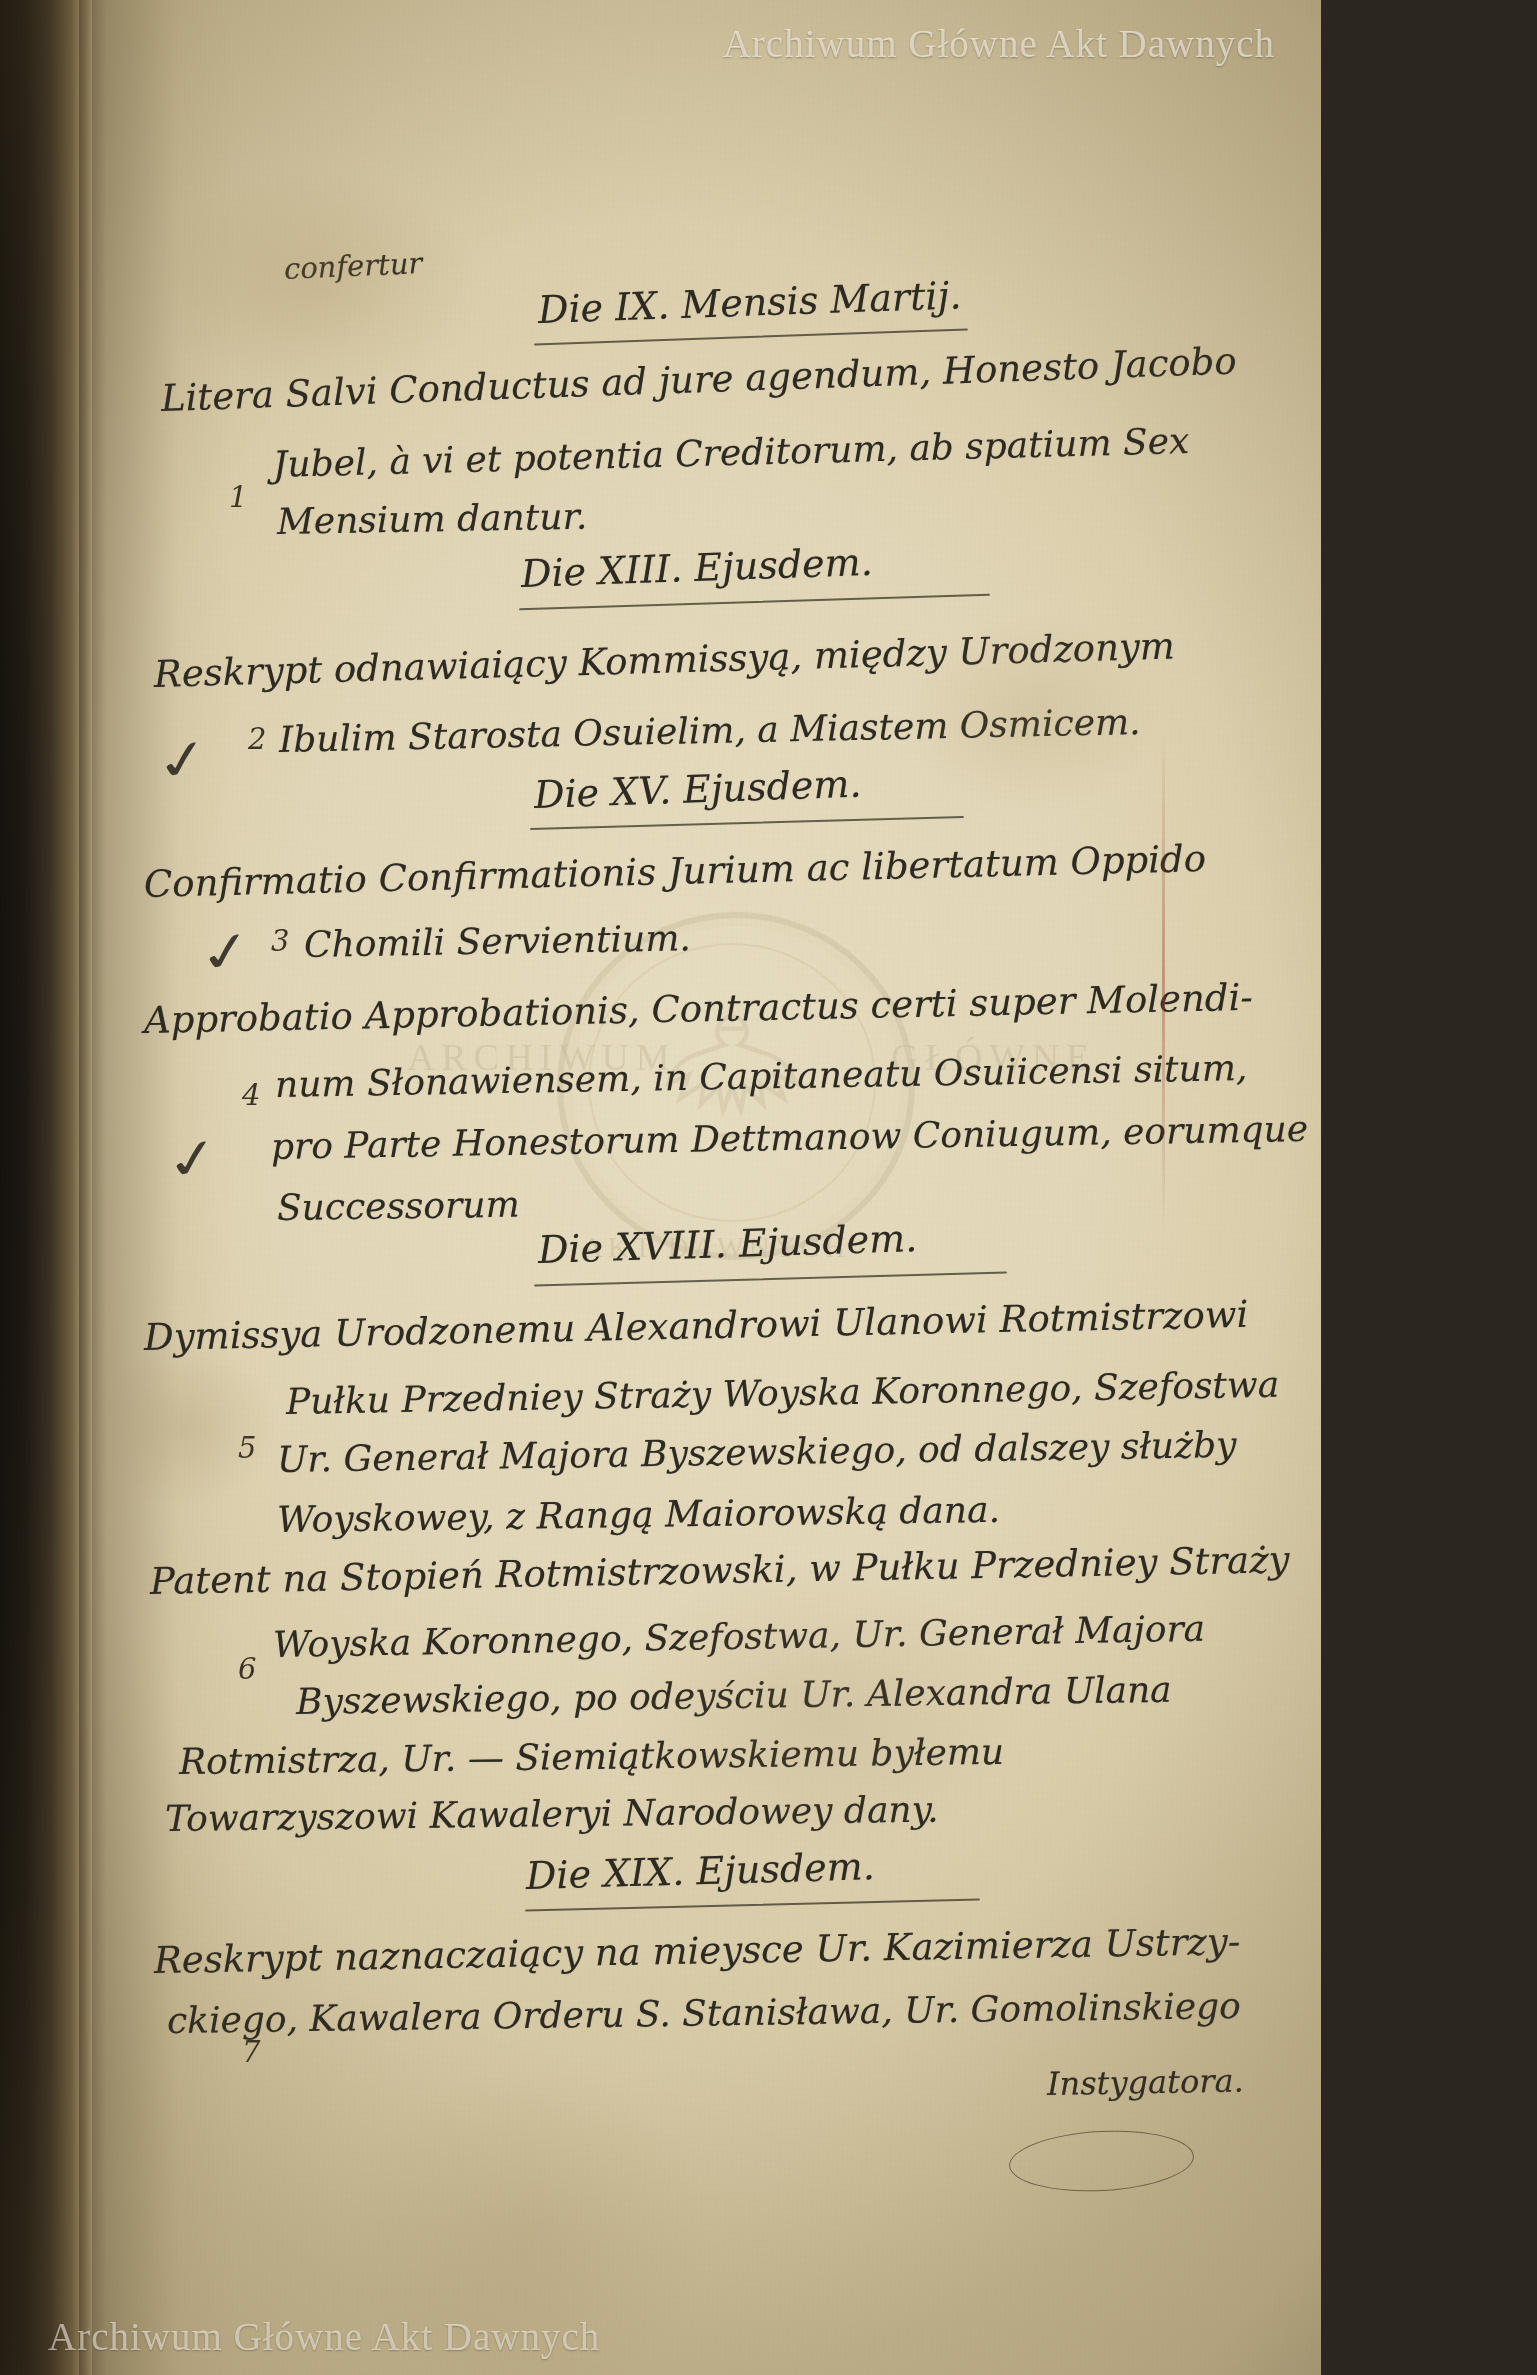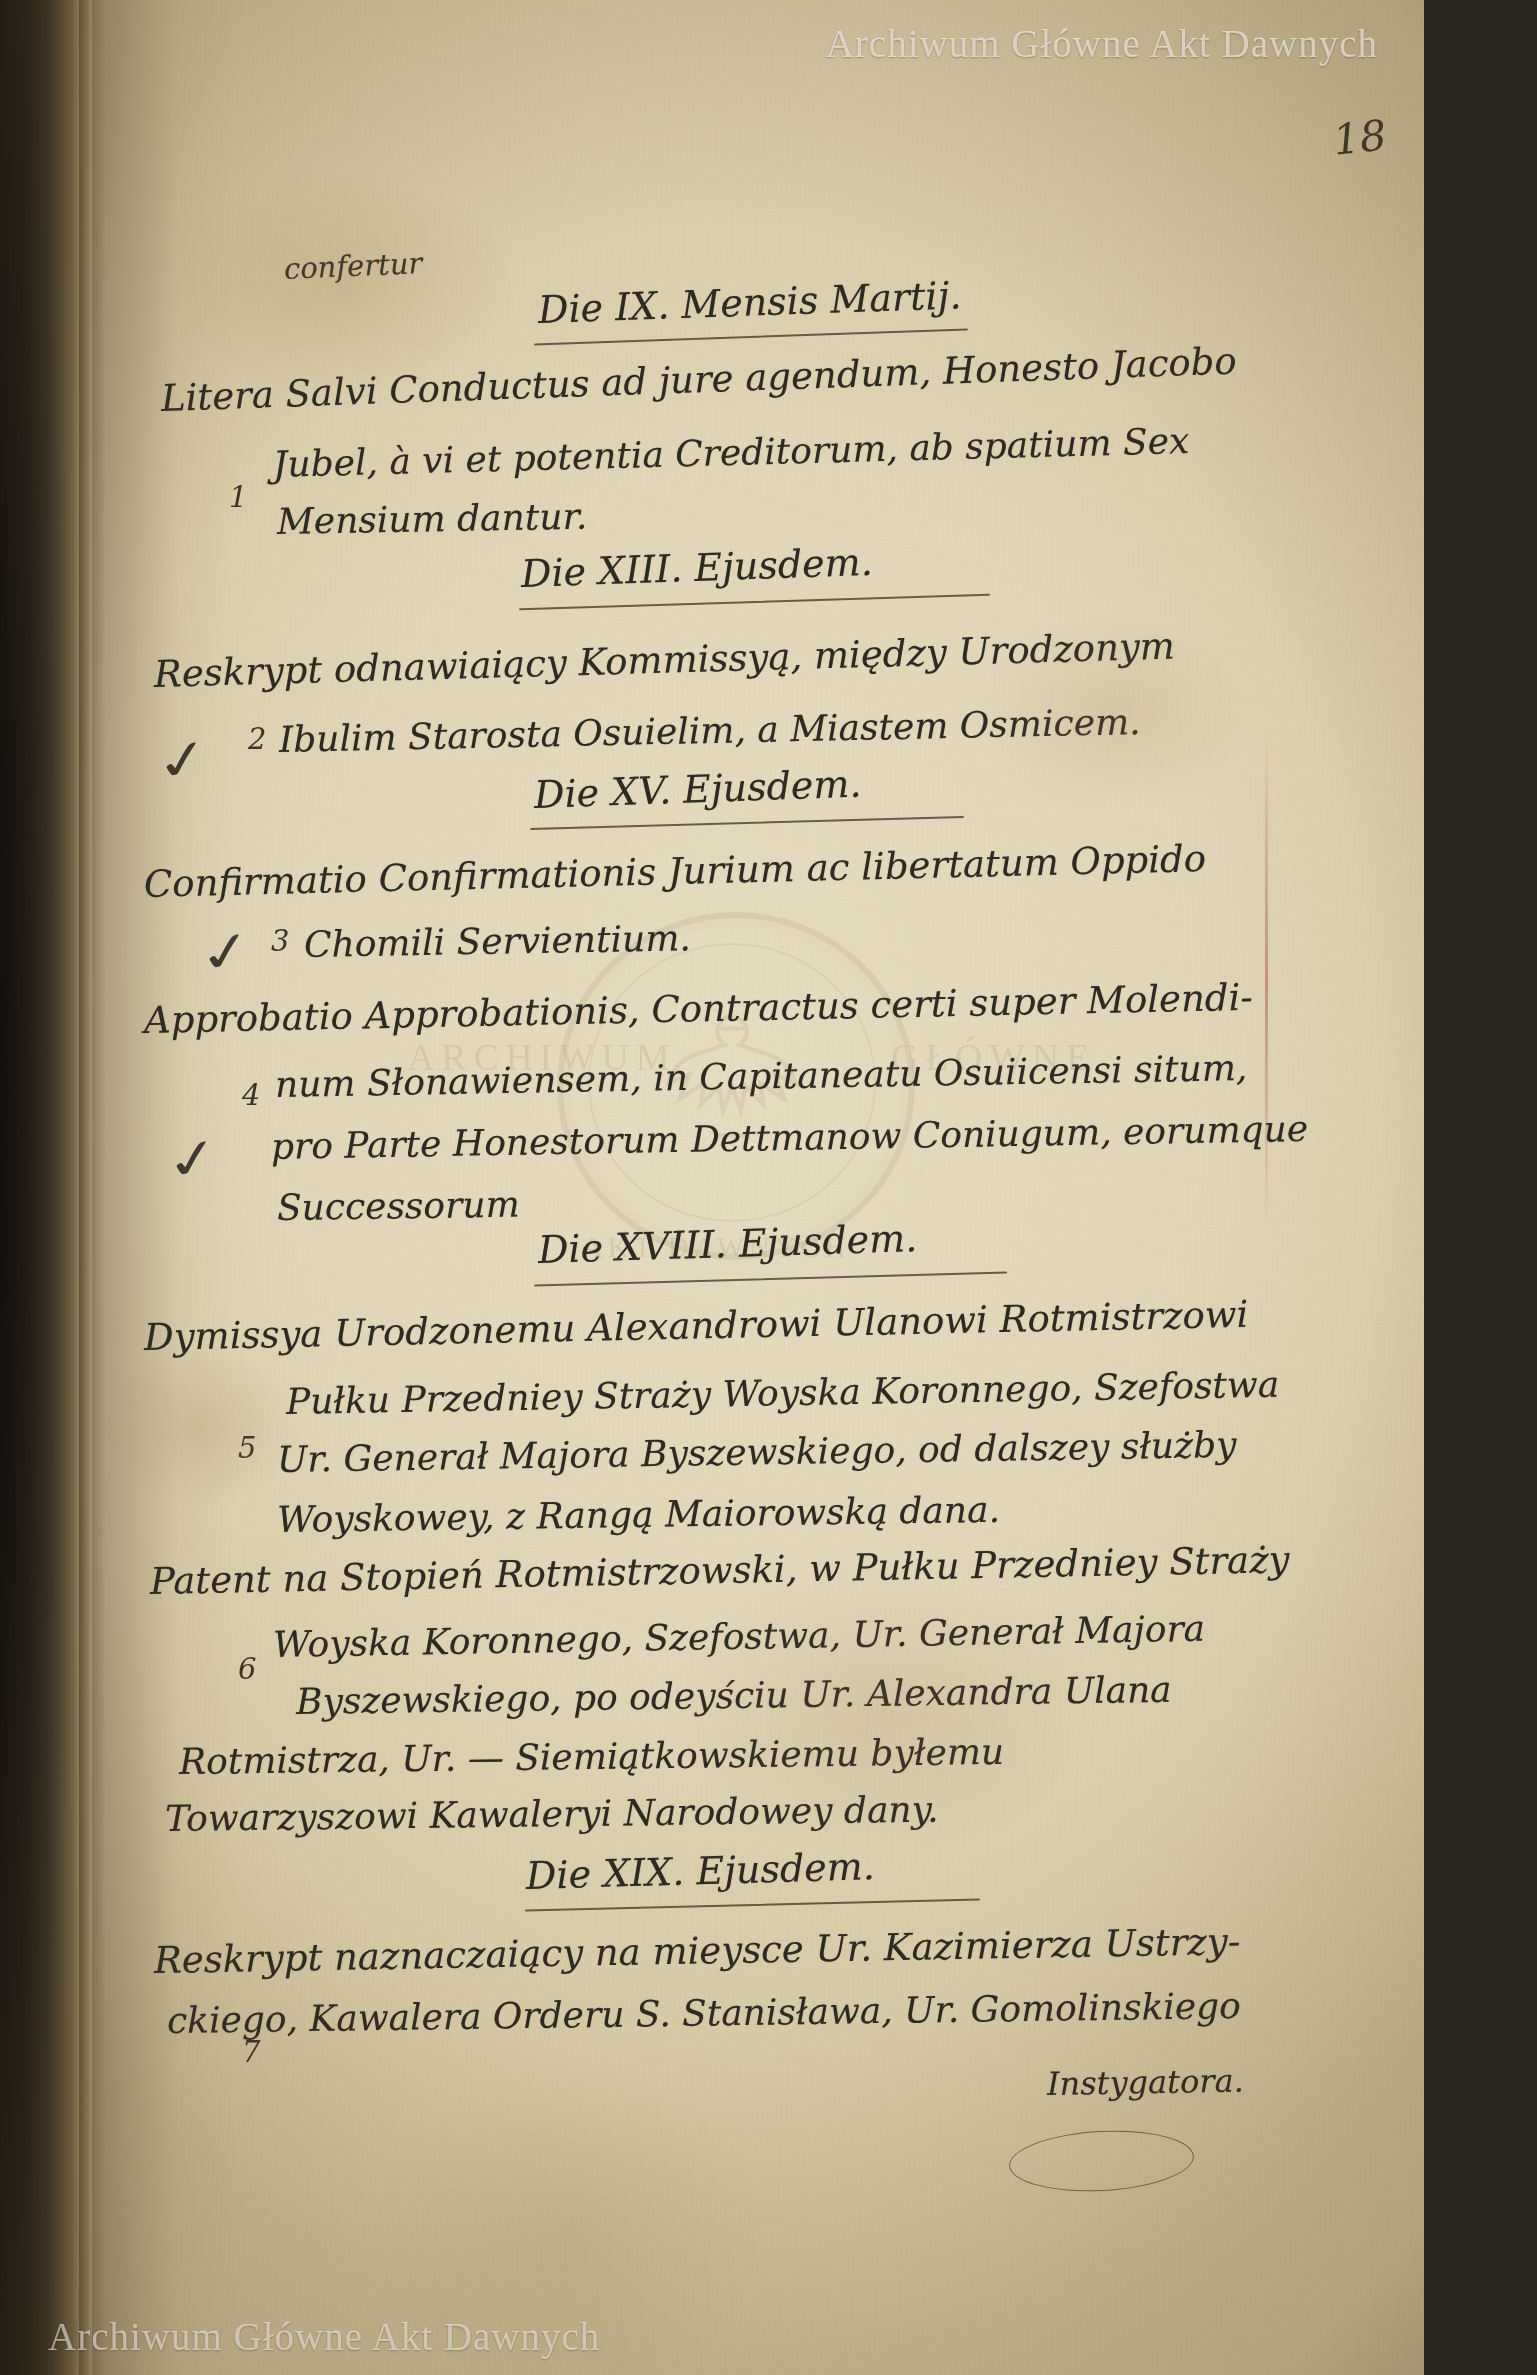--- a/index.html
+++ b/index.html
@@ -9,21 +9,21 @@
   }
   body {
     width: 1537px;
     height: 2376px;
     overflow: hidden;
     font-family: "Liberation Serif", serif;
   }
 
   #page {
     position: relative;
-    width: 1424px;
+    width: 1321px;
     height: 2376px;
     overflow: hidden;
     background:
       radial-gradient(ellipse 70% 55% at 52% 45%, #e6dcc0 0%, #e1d6b7 45%, #d6c9a5 75%, #c9bb94 100%);
     text-decoration: underline;
   }
 
   
   #gutter {
     position: absolute;

